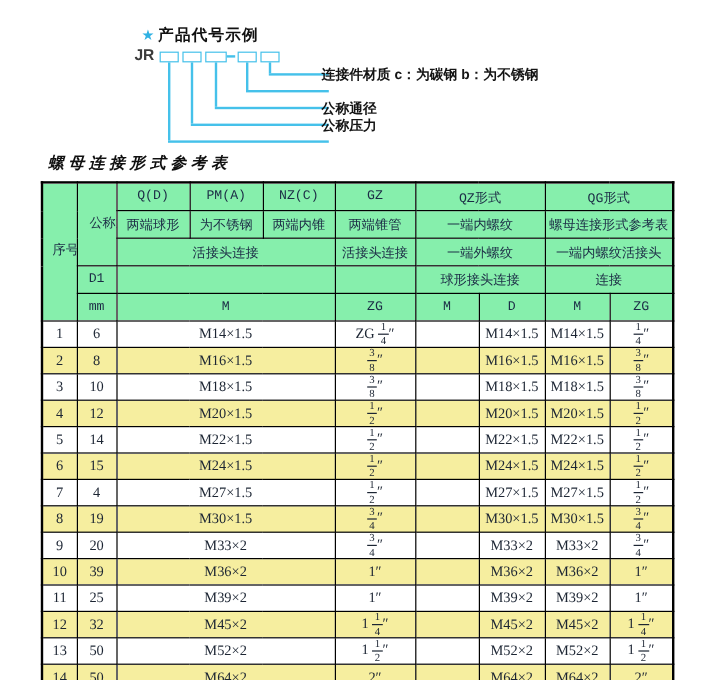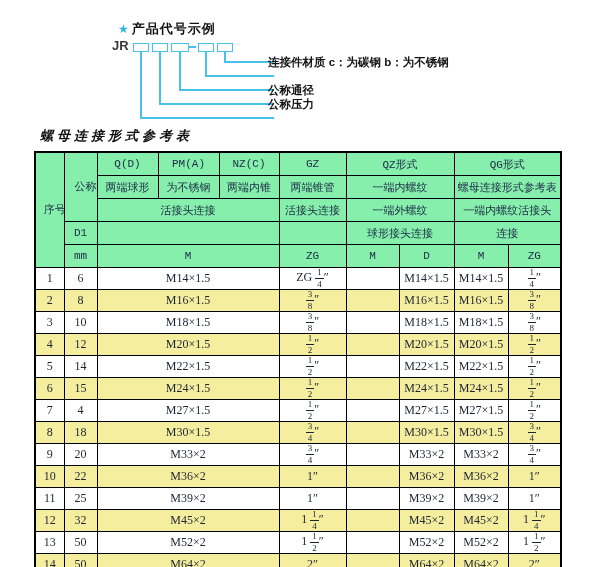--- a/index.html
+++ b/index.html
@@ -202,41 +202,41 @@
         <td class="cell-dn">4</td>
         <td colspan="3" class="cell-m">M27×1.5</td>
         <td class="cell-zg"><span class="frac"><span class="num">1</span><span class="den">2</span></span>″</td>
         <td class="cell-qz-m"></td>
         <td class="cell-qz-d">M27×1.5</td>
         <td class="cell-qg-m">M27×1.5</td>
         <td class="cell-qg-zg"><span class="frac"><span class="num">1</span><span class="den">2</span></span>″</td>
       </tr>
       <tr class="alt">
         <td class="cell-seq">8</td>
-        <td class="cell-dn">18</td>
+        <td class="cell-dn">19</td>
         <td colspan="3" class="cell-m">M30×1.5</td>
         <td class="cell-zg"><span class="frac"><span class="num">3</span><span class="den">4</span></span>″</td>
         <td class="cell-qz-m"></td>
         <td class="cell-qz-d">M30×1.5</td>
         <td class="cell-qg-m">M30×1.5</td>
         <td class="cell-qg-zg"><span class="frac"><span class="num">3</span><span class="den">4</span></span>″</td>
       </tr>
       <tr>
         <td class="cell-seq">9</td>
         <td class="cell-dn">20</td>
         <td colspan="3" class="cell-m">M33×2</td>
         <td class="cell-zg"><span class="frac"><span class="num">3</span><span class="den">4</span></span>″</td>
         <td class="cell-qz-m"></td>
         <td class="cell-qz-d">M33×2</td>
         <td class="cell-qg-m">M33×2</td>
         <td class="cell-qg-zg"><span class="frac"><span class="num">3</span><span class="den">4</span></span>″</td>
       </tr>
       <tr class="alt">
         <td class="cell-seq">10</td>
-        <td class="cell-dn">22</td>
+        <td class="cell-dn">39</td>
         <td colspan="3" class="cell-m">M36×2</td>
         <td class="cell-zg">1″</td>
         <td class="cell-qz-m"></td>
         <td class="cell-qz-d">M36×2</td>
         <td class="cell-qg-m">M36×2</td>
         <td class="cell-qg-zg">1″</td>
       </tr>
       <tr>
         <td class="cell-seq">11</td>
         <td class="cell-dn">25</td>

